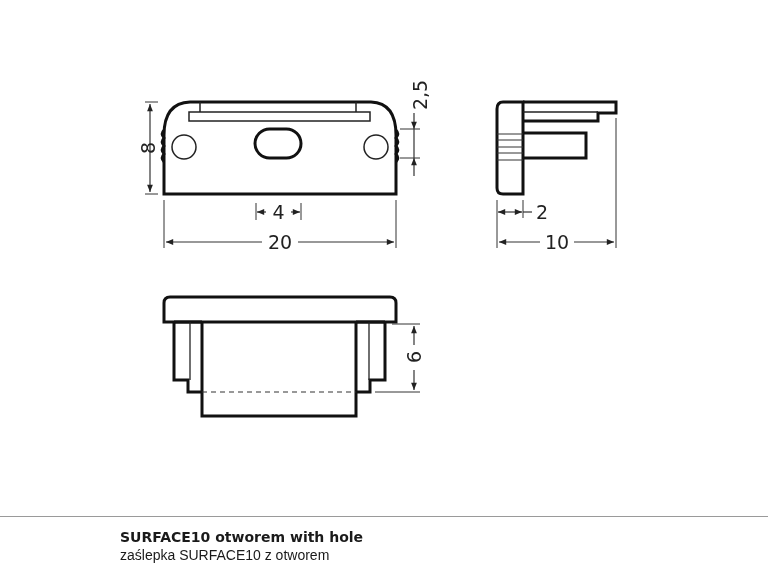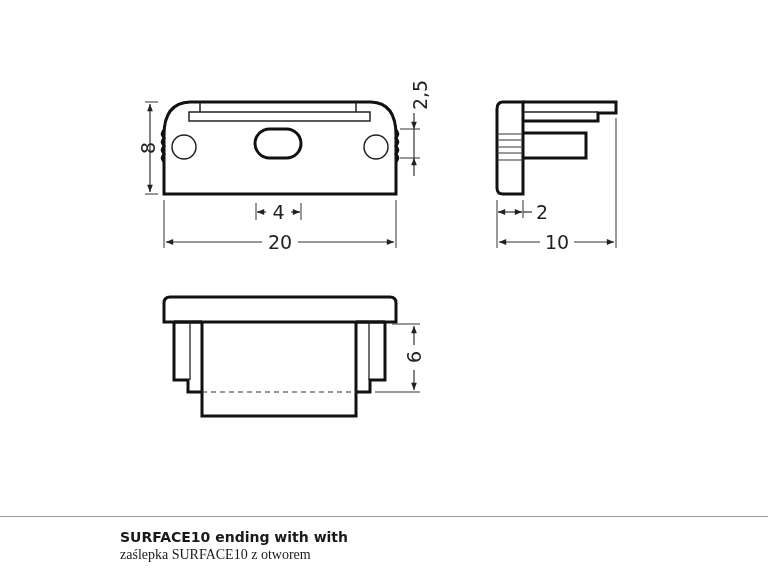--- a/index.html
+++ b/index.html
@@ -2,21 +2,21 @@
 <html><head>
   <meta charset="utf-8">
   <style>
     html, body { margin: 0; padding: 0; background: #ffffff; }
     body { width: 768px; height: 575px; position: relative; overflow: hidden; font-family: "Liberation Sans", sans-serif; }
     #drawing { position: absolute; left: 0; top: 0; width: 768px; height: 510px; }
     .dim-text { font-family: "DejaVu Sans", sans-serif; font-size: 19px; fill: #222; }
     .divider { position: absolute; left: 0; top: 516px; width: 768px; height: 1px; background: #9a9a9a; }
     .caption { position: absolute; left: 120px; top: 528px; color: #1a1a1a; }
     .caption .title { font-family: "DejaVu Sans", sans-serif; font-weight: bold; font-size: 14px; line-height: 18px; display: block; }
-    .caption .subtitle { font-family: Liberation Serif, serif; font-size: 14px; line-height: 18px; display: block; }
+    .caption .subtitle { font-family: Liberation Sans, sans-serif; font-size: 14px; line-height: 18px; display: block; }
   </style>
 </head>
 <body>
 
 <svg id="drawing" viewBox="0 0 768 510" xmlns="http://www.w3.org/2000/svg">
   <defs>
     <marker id="arr" viewBox="0 0 10 10" refX="10" refY="5" markerWidth="9" markerHeight="6" orient="auto-start-reverse">
       <path d="M0,1 L10,5 L0,9 z" fill="#222"></path>
     </marker>
   </defs>
@@ -113,15 +113,15 @@
     <line x1="375" y1="392" x2="420" y2="392" stroke="#333" stroke-width="1"></line>
     <line x1="414" y1="345" x2="414" y2="326" stroke="#333" stroke-width="1.2" marker-end="url(#arr)"></line>
     <line x1="414" y1="370" x2="414" y2="390" stroke="#333" stroke-width="1.2" marker-end="url(#arr)"></line>
     <text class="dim-text" transform="translate(421,357) rotate(-90)" text-anchor="middle">6</text>
   </g>
 </svg>
 
 <div class="divider"></div>
 
 <div class="caption">
-  <span class="title">SURFACE10 ending with with</span>
+  <span class="title">SURFACE10 otworem with hole</span>
   <span class="subtitle">zaślepka SURFACE10 z otworem</span>
 </div>
 
 </body></html>

